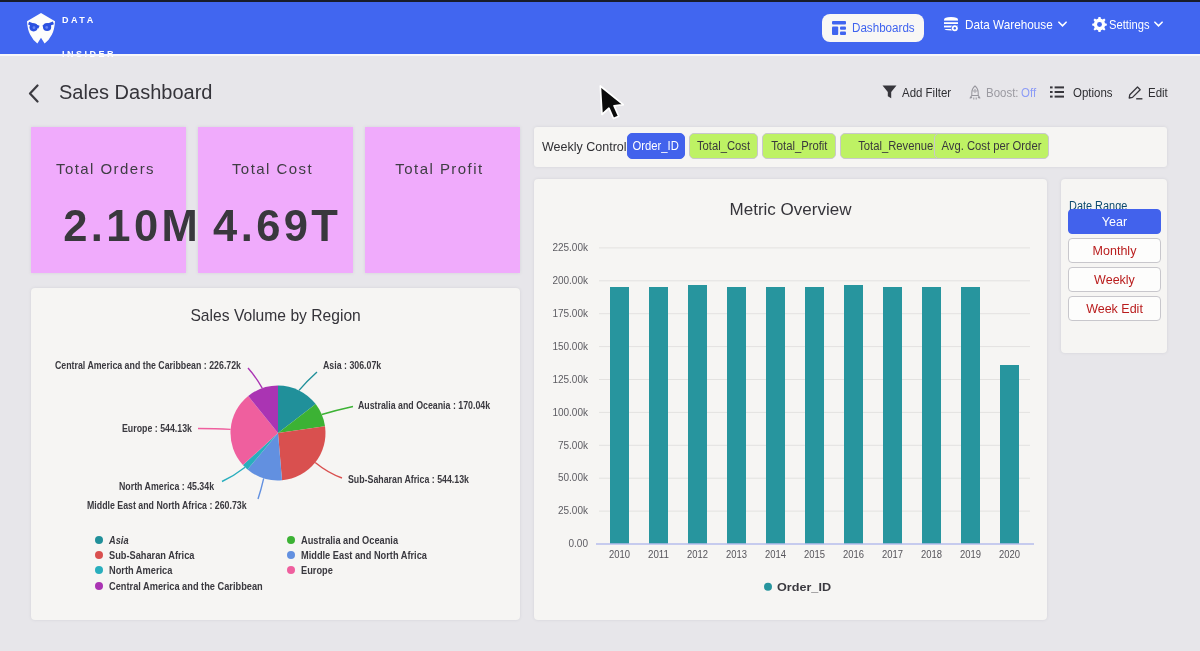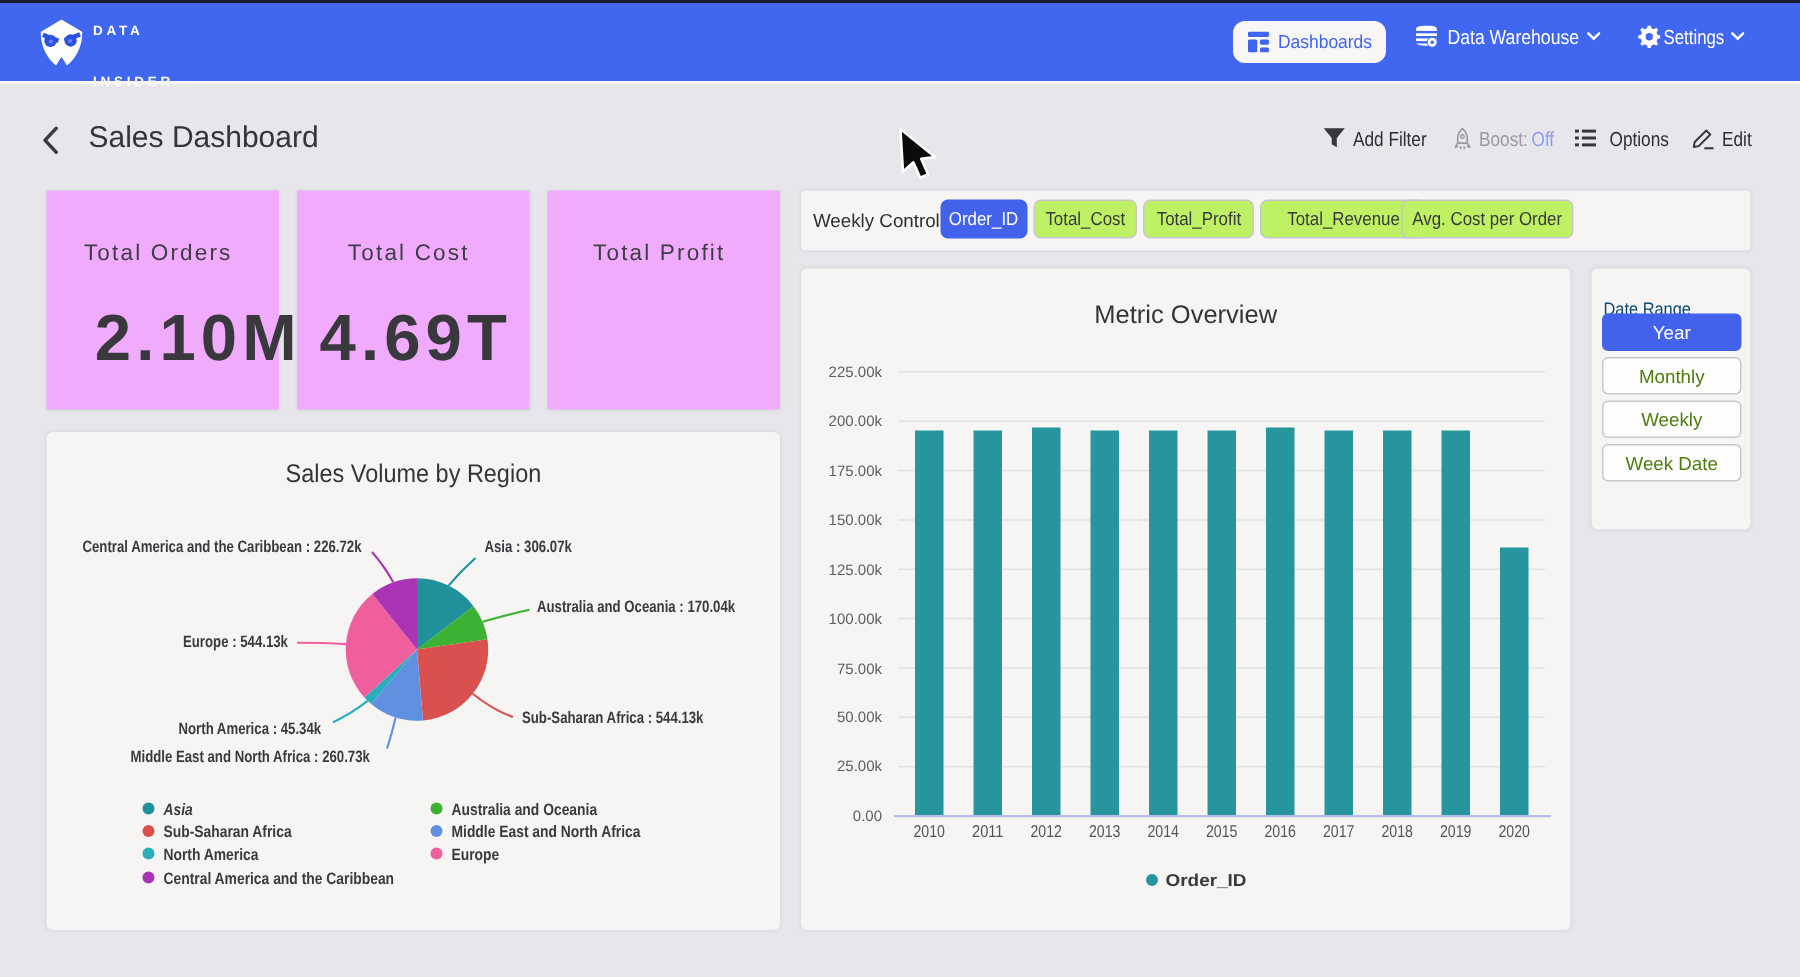--- a/index.html
+++ b/index.html
@@ -38,21 +38,21 @@
 #mctrl .lbl{position:absolute;left:8px;top:13px;font-size:12.5px;color:#2f2f33;}
 .mbtn{position:absolute;top:6px;height:26px;border:1px solid #c8c7cc;border-radius:5px;background:#bef264;font-size:12.5px;color:#39383d;display:flex;align-items:center;justify-content:center;white-space:nowrap;}
 .mbtn span{transform:scaleX(0.9);}
 .mbtn.sel{background:#4262ec;border-color:#4262ec;color:#fff;}
 
 #chartcard{left:534px;top:179px;width:513px;height:441px;}
 
 #daterange{left:1061px;top:179px;width:106px;height:174px;}
 #daterange .t{position:absolute;left:8px;top:20px;font-size:12px;color:#0c4a6e;}
 #daterange .t span{transform:scaleX(0.91);transform-origin:0 50%;display:inline-block;}
-.dbtn{position:absolute;left:7px;width:93px;height:25px;border:1px solid #c8c7cc;border-radius:4px;background:#fdfdfc;font-size:12.5px;color:#4d7c0f;display:flex;align-items:center;justify-content:center;}
+.dbtn{position:absolute;left:7px;width:93px;height:25px;border:1px solid #c8c7cc;border-radius:4px;background:#fdfdfc;font-size:12.5px;color:#b91c1c;display:flex;align-items:center;justify-content:center;}
 .dbtn.sel{background:#4262ec;border-color:#4262ec;color:#fff;}
 </style>
 </head>
 <body>
 
 <div id="topbar">
   <svg id="logo" width="28" height="31" viewBox="0 0 28 31" style="left:27px;top:10.5px;">
     <path d="M14 0 L28 8.3 Q27.6 16.5 24.8 21.8 Q22 27.3 17.6 30.6 L14 24.8 L10.4 30.6 Q6 27.3 3.2 21.8 Q0.4 16.5 0 8.3 Z" fill="#fdfdfc"></path>
     <circle cx="6.6" cy="14.3" r="5.3" fill="#fdfdfc"></circle>
     <circle cx="20.1" cy="14.0" r="5.3" fill="#fdfdfc"></circle>
@@ -260,18 +260,18 @@
     <circle cx="234" cy="407.7" r="4" fill="#27959e"></circle>
     <text x="243" y="411.7" font-size="11.5" font-weight="bold" fill="#3a393f" textLength="54" lengthAdjust="spacingAndGlyphs">Order_ID</text>
   </svg>
 </div>
 
 <div class="card" id="daterange">
   <div class="t"><span>Date Range</span></div>
   <div class="dbtn sel" style="top:30px;">Year</div>
   <div class="dbtn" style="top:59px;">Monthly</div>
   <div class="dbtn" style="top:88px;">Weekly</div>
-  <div class="dbtn" style="top:117px;">Week Date</div>
+  <div class="dbtn" style="top:117px;">Week Edit</div>
 </div>
 
 <svg class="abs" style="left:598px;top:84px;" width="26" height="37" viewBox="0 0 26 37">
   <path d="M2.3 2 L4 30.5 L10.9 24.2 L15.5 34.5 L20.7 32.2 L16.1 21.9 L25.3 20.7 Z" fill="#0b0b0b" stroke="#fff" stroke-width="1.7" stroke-linejoin="round"></path>
 </svg>
 
 </body></html>

